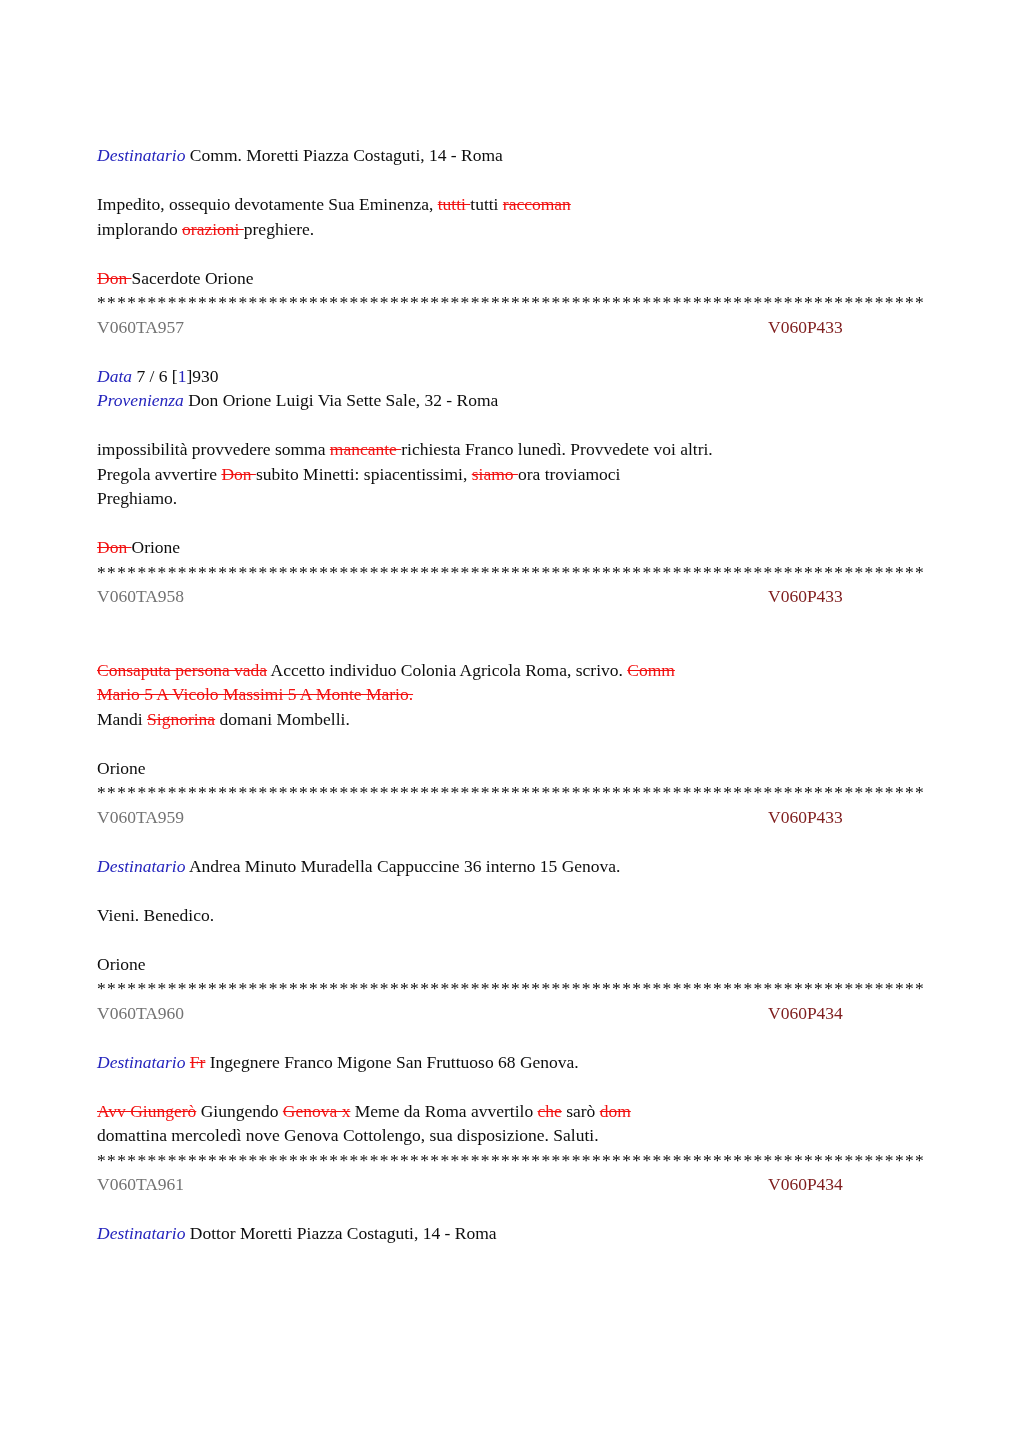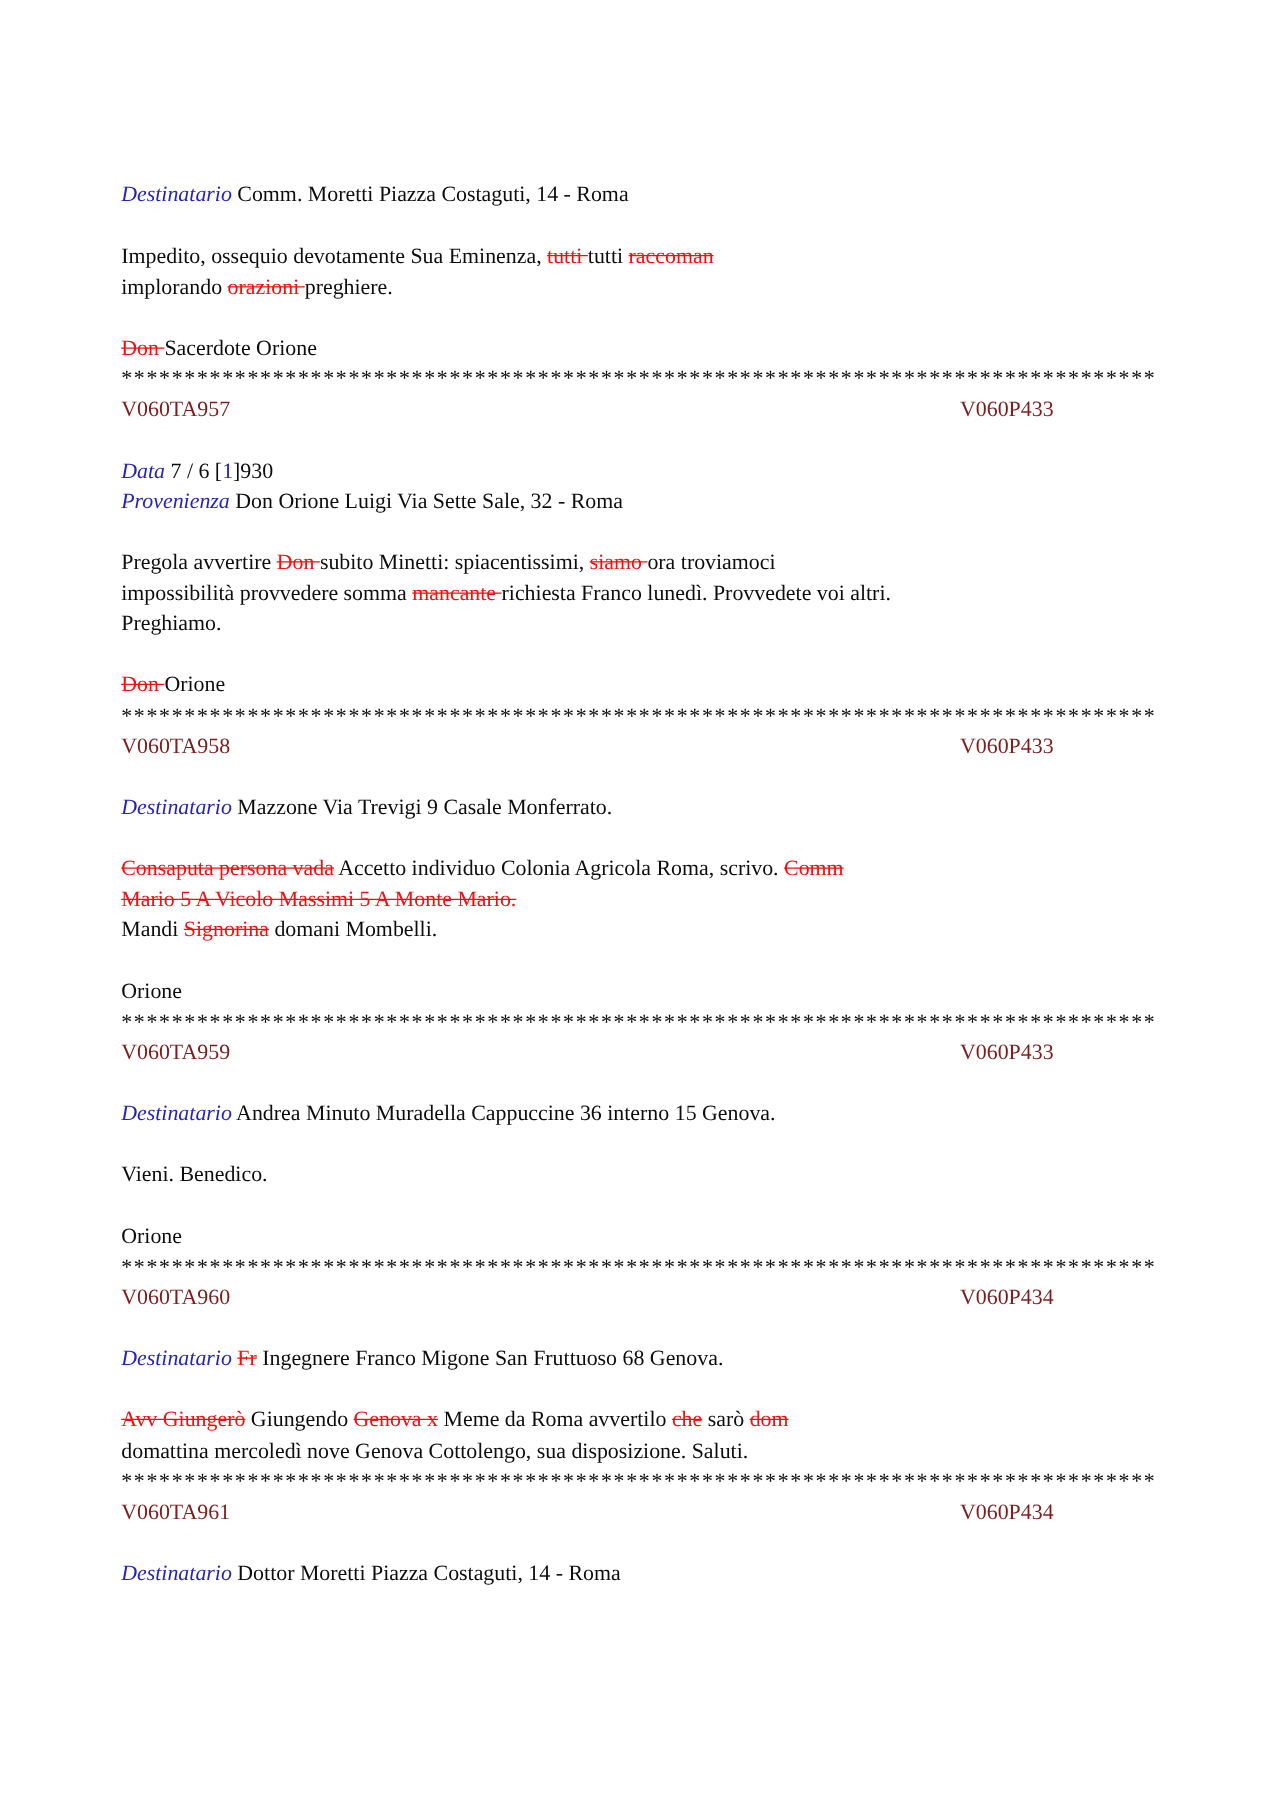--- a/index.html
+++ b/index.html
@@ -36,21 +36,21 @@
     overflow: hidden;
   }
   .run-normal { color: #0d0d0d; }
   .run-label { color: #2424bd; font-style: italic; }
   .run-blue { color: #2424bd; }
   .run-strike {
     color: #f21111;
     text-decoration: line-through;
     text-decoration-color: #f21111;
   }
-  .code-left { color: #7f1d1d; }
+  .code-left { color: #737373; }
   .code-right {
     position: absolute;
     left: 671px;
     top: 0;
     color: #7f1d1d;
   }
 </style>
 </head>
 <body>
 
@@ -61,29 +61,28 @@
       <div class="line text"><span class="run-normal">Impedito, ossequio devotamente Sua Eminenza, </span><span class="run-strike">tutti </span><span class="run-normal">tutti </span><span class="run-strike">raccoman</span></div>
       <div class="line text"><span class="run-normal">implorando </span><span class="run-strike">orazioni </span><span class="run-normal">preghiere.</span></div>
       <div class="line blank"></div>
       <div class="line text"><span class="run-strike">Don </span><span class="run-normal">Sacerdote Orione</span></div>
       <div class="line separator"><span>**********************************************************************************</span></div>
       <div class="line codes"><span class="code-left">V060TA957</span><span class="code-right">V060P433</span></div>
       <div class="line blank"></div>
       <div class="line text"><span class="run-label">Data</span><span class="run-normal"> 7 / 6 [</span><span class="run-blue">1</span><span class="run-normal">]930</span></div>
       <div class="line text"><span class="run-label">Provenienza</span><span class="run-normal"> Don Orione Luigi Via Sette Sale, 32 - Roma</span></div>
       <div class="line blank"></div>
+      <div class="line text"><span class="run-normal">impossibilità provvedere somma </span><span class="run-strike">mancante </span><span class="run-normal">richiesta Franco lunedì. Provvedete voi altri.</span></div>
       <div class="line text"><span class="run-normal">Pregola avvertire </span><span class="run-strike">Don </span><span class="run-normal">subito Minetti: spiacentissimi, </span><span class="run-strike">siamo </span><span class="run-normal">ora troviamoci</span></div>
-      <div class="line text"><span class="run-normal">impossibilità provvedere somma </span><span class="run-strike">mancante </span><span class="run-normal">richiesta Franco lunedì. Provvedete voi altri.</span></div>
       <div class="line text"><span class="run-normal">Preghiamo.</span></div>
       <div class="line blank"></div>
       <div class="line text"><span class="run-strike">Don </span><span class="run-normal">Orione</span></div>
       <div class="line separator"><span>**********************************************************************************</span></div>
       <div class="line codes"><span class="code-left">V060TA958</span><span class="code-right">V060P433</span></div>
       <div class="line blank"></div>
-      <div class="line text"><span class="run-label">Destinatario</span><span class="run-normal"> Mazzone Via Trevigi 9 Casale Monferrato.</span></div>
       <div class="line blank"></div>
       <div class="line text"><span class="run-strike">Consaputa persona vada</span><span class="run-normal"> Accetto individuo Colonia Agricola Roma, scrivo. </span><span class="run-strike">Comm</span></div>
       <div class="line text"><span class="run-strike">Mario 5 A Vicolo Massimi 5 A Monte Mario.</span></div>
       <div class="line text"><span class="run-normal">Mandi </span><span class="run-strike">Signorina</span><span class="run-normal"> domani Mombelli.</span></div>
       <div class="line blank"></div>
       <div class="line text"><span class="run-normal">Orione</span></div>
       <div class="line separator"><span>**********************************************************************************</span></div>
       <div class="line codes"><span class="code-left">V060TA959</span><span class="code-right">V060P433</span></div>
       <div class="line blank"></div>
       <div class="line text"><span class="run-label">Destinatario</span><span class="run-normal"> Andrea Minuto Muradella Cappuccine 36 interno 15 Genova.</span></div>

